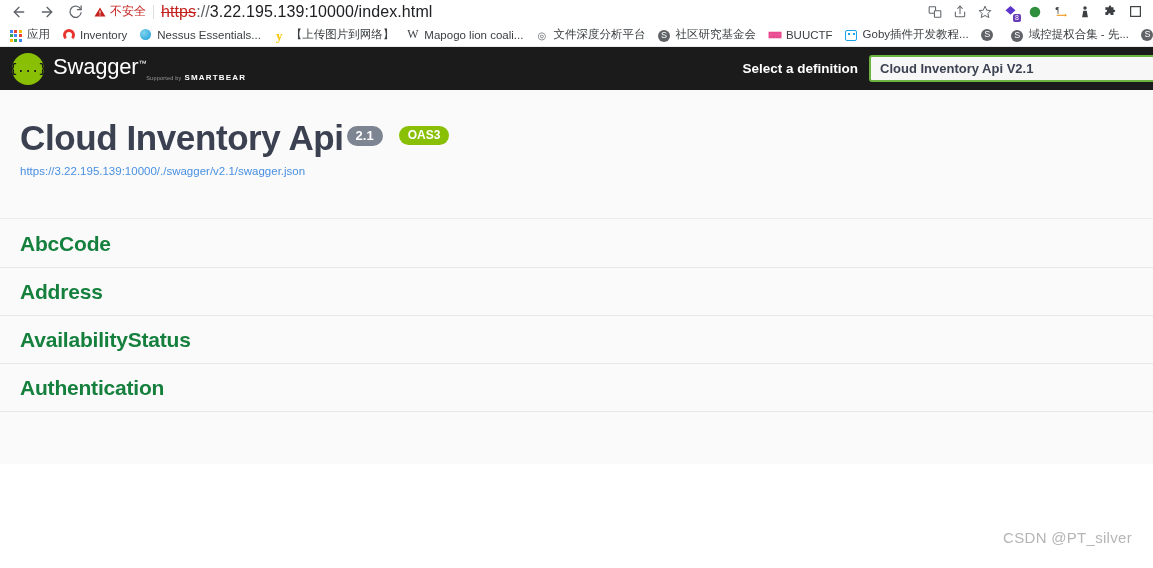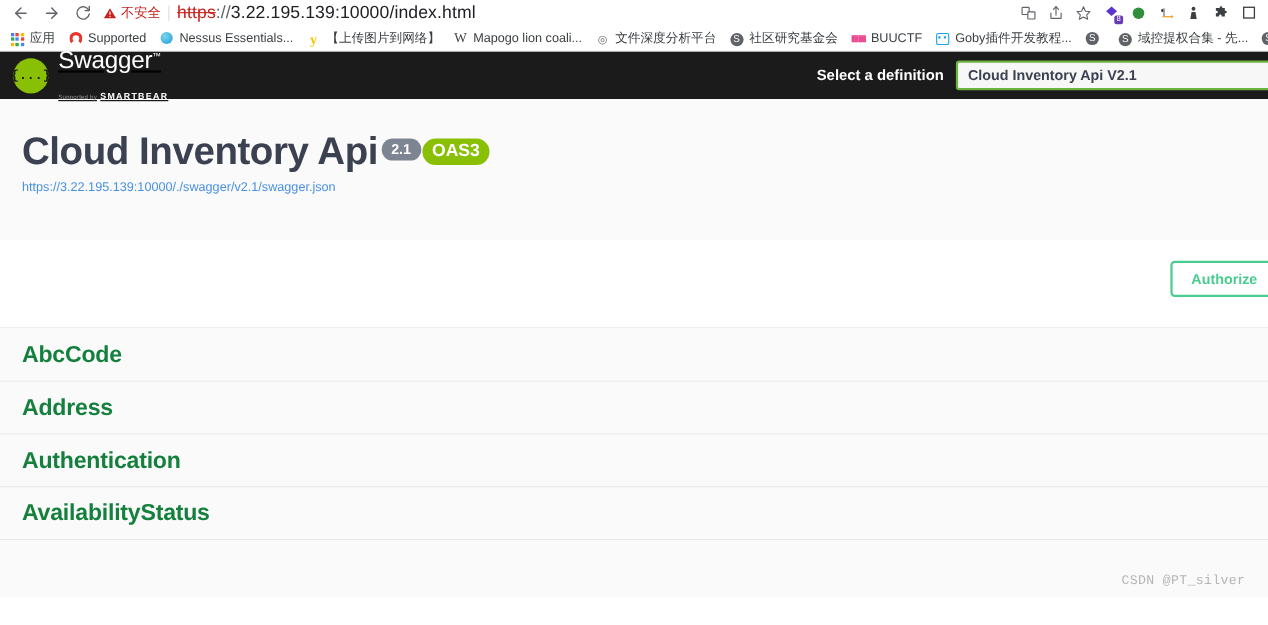--- a/index.html
+++ b/index.html
@@ -184,21 +184,21 @@
   .sw-logo-circle {
     width: 32px; height: 32px;
     border-radius: 50%;
     background: #89bf04;
     display: flex; align-items: center; justify-content: center;
     color: #1b1b1b;
     font-family: "Liberation Mono", monospace;
     font-size: 12px;
     font-weight: bold;
   }
-  .sw-wordmark { display: flex; flex-direction: column; line-height: 1; text-decoration: underline; }
+  .sw-wordmark { display: flex; flex-direction: row; line-height: 1; }
   .sw-name {
     color: #ffffff;
     font-size: 22px;
     font-weight: 400;
     letter-spacing: -0.2px;
     font-family: "Liberation Sans", sans-serif;
     position: relative;
   }
   .sw-name sup { font-size: 8px; vertical-align: super; }
   .sw-sub {
@@ -262,27 +262,27 @@
     padding: 3px 9px;
     border-radius: 57px;
     align-self: flex-start;
     margin-top: 6px;
     margin-left: 3px;
     line-height: 1.1;
   }
   .sw-badge-oas {
     background: #89bf04;
     color: #ffffff;
-    font-size: 16px;
+    font-size: 12px;
     font-weight: bold;
     padding: 3px 9px;
     border-radius: 57px;
     align-self: flex-start;
     margin-top: 6px;
-    margin-left: 1px;
+    margin-left: 16px;
     line-height: 1.1;
   }
   .sw-url-link {
     display: inline-block;
     margin-top: 8px;
     font-size: 11.5px;
     color: #4990e2;
     text-decoration: none;
   }
 
@@ -326,24 +326,24 @@
     font-size: 21px;
     font-weight: bold;
     color: #15803d;
     letter-spacing: -0.2px;
   }
 
   
   .watermark {
     position: absolute;
     right: 21px;
-    bottom: 21px;
-    font-size: 12px;
+    bottom: 10px;
+    font-size: 15px;
     color: #b5b5b5;
-    font-family: Liberation Mono, monospace;
+    font-family: Liberation Sans, sans-serif;
     letter-spacing: .3px;
     pointer-events: none;
   }
   .page-root { position: relative; width: 1153px; height: 556px; }
 </style>
 </head>
 <body>
 
 <div class="page-root">
 
@@ -452,21 +452,21 @@
             <i></i>
             <i></i>
           </span>
       </span>
       <span>应用</span>
     </div>
     <div class="bm">
       <span class="bm-ico">
           <span class="ico-acunetix"></span>
         </span>
-      <span>Supported</span>
+      <span>Inventory</span>
     </div>
     <div class="bm">
       <span class="bm-ico">
           <span class="ico-nessus"></span>
         </span>
       <span>Nessus Essentials...</span>
     </div>
     <div class="bm">
       <span class="bm-ico">
           <span class="ico-y">y</span>
@@ -545,35 +545,30 @@
 
   <div class="sw-info-section">
     <div class="sw-title-row">
       <span class="sw-title">Cloud Inventory Api</span>
       <span class="sw-badge-ver">2.1</span>
       <span class="sw-badge-oas">OAS3</span>
     </div>
     <a class="sw-url-link" href="#">https://3.22.195.139:10000/./swagger/v2.1/swagger.json</a>
   </div>
 
-  <div class="sw-scheme-section">
-    <div class="sw-authorize-wrap">
-      <button class="btn-authorize">Authorize</button>
-    </div>
-  </div>
 
   <div class="sw-tags-section">
     <div class="sw-tag-row">
       <span class="sw-tag-name">AbcCode</span>
     </div>
     <div class="sw-tag-row">
       <span class="sw-tag-name">Address</span>
     </div>
     <div class="sw-tag-row">
+      <span class="sw-tag-name">AvailabilityStatus</span>
+    </div>
+    <div class="sw-tag-row">
       <span class="sw-tag-name">Authentication</span>
-    </div>
-    <div class="sw-tag-row">
-      <span class="sw-tag-name">AvailabilityStatus</span>
     </div>
   </div>
 
   <div class="watermark">CSDN @PT_silver</div>
 </div>
 
 </body></html>

